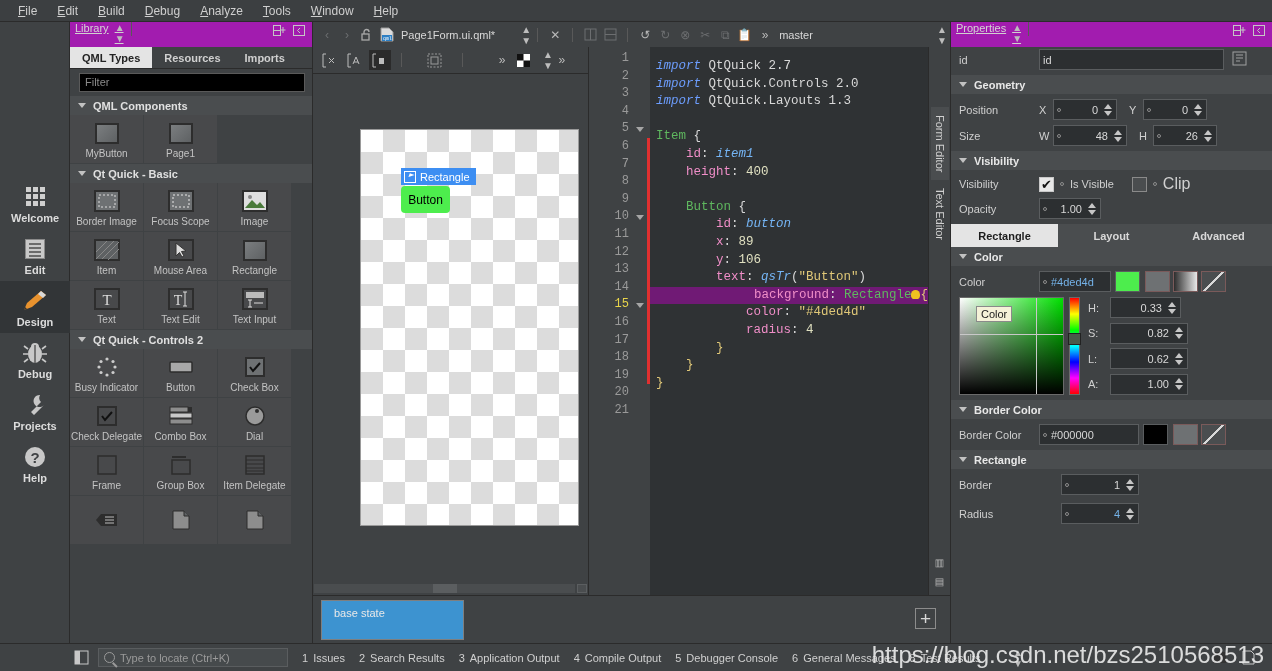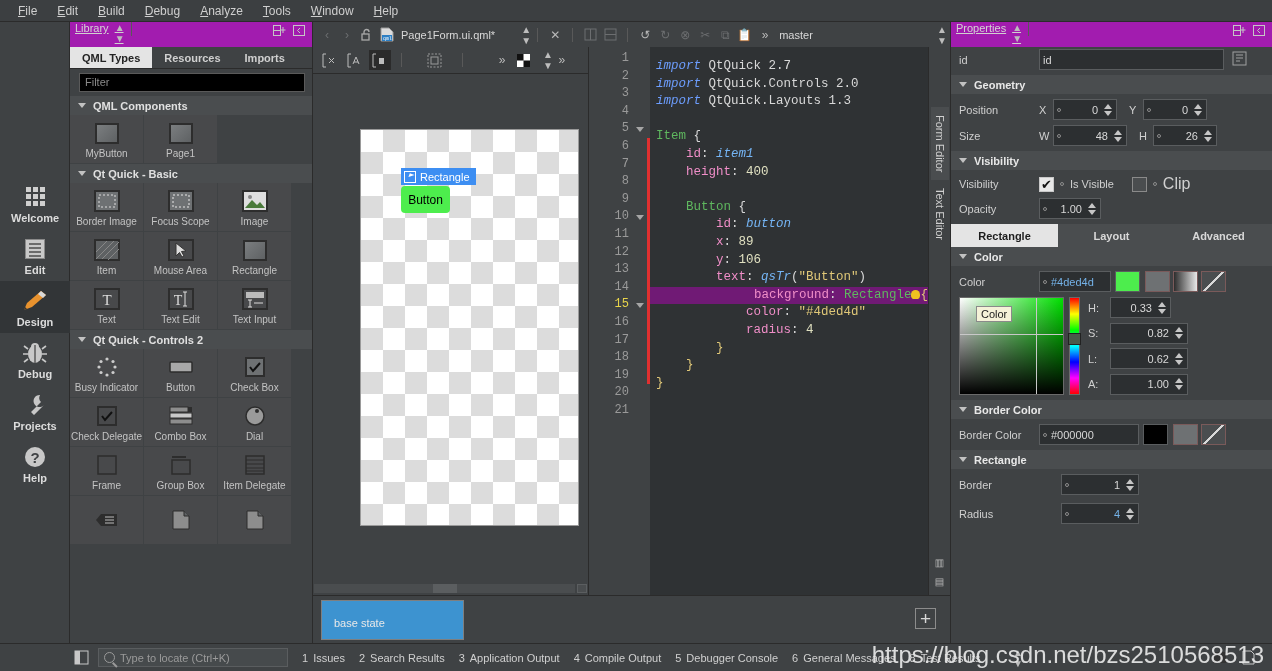--- a/index.html
+++ b/index.html
@@ -124,21 +124,21 @@
   .pl { color:#d8d8d8;}
   .bulb { display:inline-block; width:9px;height:9px;background:#f0c020;border-radius:50% 50% 40% 40%; vertical-align:-1px;}
 
   .vtabs { width:22px; flex:0 0 22px; background:#3f4244; display:flex; flex-direction:column; align-items:center; padding-top:60px; border-left:1px solid #2b2b2b;}
   .vtab { writing-mode:vertical-rl; font-size:11px; color:#d0d0d0; padding:8px 3px; cursor:pointer; white-space:nowrap;}
   .vtab.act { background:#4a4d4f; }
   .vtspacer{flex:1;}
   .vticon { font-size:10px; color:#b5b5b5; margin-bottom:8px;}
 
   .statespane { height:48px; flex:0 0 48px; background:#3f4244; border-top:1px solid #2b2b2b; display:flex; align-items:center; padding:4px 8px; position:relative;}
-  .statebox { width:143px; height:40px; background:#3d93d0; border:1px solid #7f7f7f; color:#e8e8e8; font-size:11px; padding:16px 0 0 12px; cursor:pointer;}
+  .statebox { width:143px; height:40px; background:#3d93d0; border:1px solid #7f7f7f; color:#e8e8e8; font-size:11px; padding:6px 0 0 12px; cursor:pointer;}
   .plusbtn { position:absolute; right:14px; top:12px; width:21px;height:21px; border:1px solid #8c8c8c; color:#d8d8d8;
     display:flex; align-items:center; justify-content:center; font-size:19px; line-height:1; cursor:pointer;}
 
   
   .props { width:322px; flex:0 0 322px; background:#3f4244; display:flex; flex-direction:column; border-left:1px solid #2b2b2b; }
   .prow { display:flex; align-items:center; padding:5px 8px; }
   .plabel { width:80px; font-size:11px; color:#cfcfcf; flex:0 0 80px;}
   .field { background:#2c2f31; border:1px solid #5a5d5f; height:21px; display:flex; align-items:center; padding:0 3px; color:#d8d8d8; font-size:11px;}
   .field .dot { width:4px;height:4px;border:1px solid #8d8d8d;border-radius:50%; flex:0 0 4px; margin-right:4px;}
   .field .val { flex:1; text-align:right; padding-right:3px;}
@@ -914,21 +914,21 @@
           <div class="pcross-v"></div>
           <div class="pcross-h"></div>
           <div class="ptooltip">Color</div>
         </div>
         <div class="huebar">
           <div class="huethumb"></div>
         </div>
         <div class="hsla">
           <div class="hslrow">
             <span class="k">H:</span>
-            <div class="field" style="width:61px">
+            <div class="field" style="width:71px">
               <span class="val">0.33</span>
               <span class="spin">
                   <i class="up"></i>
                   <i class="dn"></i>
                 </span>
             </div>
           </div>
           <div class="hslrow">
             <span class="k">S:</span>
             <div class="field" style="width:78px">

